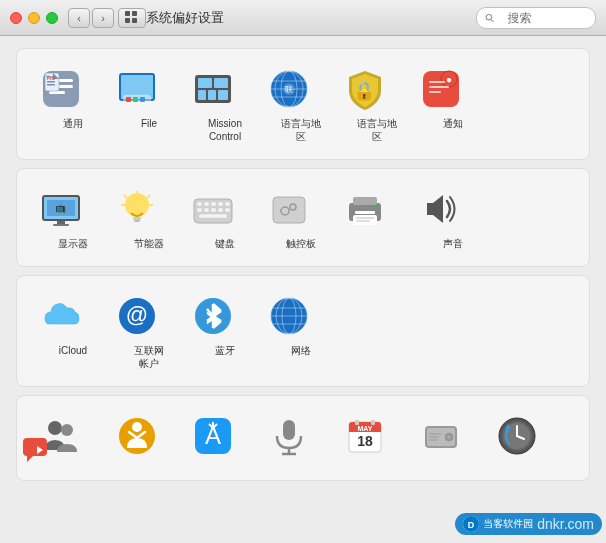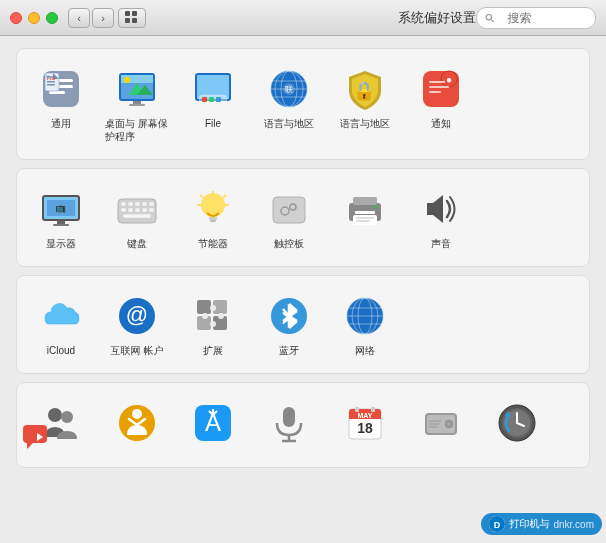--- a/index.html
+++ b/index.html
@@ -62,21 +62,21 @@
       height: 20px;
       display: flex;
       align-items: center;
       justify-content: center;
       margin-left: 4px;
       cursor: pointer;
     }
 
     .window-title {
       flex: 1;
-      text-align: right;
+      text-align: left;
       font-size: 13px;
       font-weight: 500;
       color: #333;
     }
 
     .search-bar {
       display: flex;
       align-items: center;
       background: white;
       border: 1px solid #c0c0c0;
@@ -141,22 +141,23 @@
       align-items: center;
       justify-content: center;
       margin-bottom: 4px;
       position: relative;
     }
 
     .pref-label {
       font-size: 10px;
       color: #333;
       line-height: 1.3;
-      text-align: left;
+      text-align: center;
       word-break: break-all;
+      margin-left: 24px;
     }
 
     
     .watermark {
       position: absolute;
       bottom: 8px;
       right: 8px;
       background: rgba(0,120,200,0.85);
       border-radius: 12px;
       padding: 3px 8px;
@@ -238,54 +239,50 @@
               <path d="M14 6 L20 12 L14 12 Z" fill="#7a8fb0"></path>
               <rect x="8" y="14" width="8" height="1.5" rx="0.5" fill="#7a8fb0"></rect>
               <rect x="8" y="17" width="8" height="1.5" rx="0.5" fill="#7a8fb0"></rect>
               <text x="8" y="13" font-size="5" fill="#e74c3c" font-weight="bold">File</text>
               <text x="7" y="11" font-size="4" fill="#3498db">New</text>
             </svg>
           </div>
           <span class="pref-label">通用</span>
         </div>
 
-        <div class="pref-item">
-          <div class="pref-icon">
-            <svg width="44" height="44" viewBox="0 0 44 44">
-              <rect x="4" y="6" width="36" height="28" rx="3" fill="#1a6fc4"></rect>
-              <rect x="6" y="8" width="32" height="24" rx="1" fill="#5ba3e0"></rect>
-
-              <polygon points="14,28 22,16 30,28" fill="#2ecc71"></polygon>
-              <polygon points="22,28 30,18 38,28" fill="#27ae60"></polygon>
-              <rect x="6" y="8" width="32" height="8" fill="#87CEEB"></rect>
-              <circle cx="12" cy="13" r="3" fill="#FFD700"></circle>
-
-              <rect x="18" y="34" width="8" height="3" fill="#888"></rect>
-              <rect x="14" y="37" width="16" height="2" rx="1" fill="#999"></rect>
-            </svg>
-          </div>
-          <span class="pref-label">桌面与
-屏幕保护程序</span>
-        </div>
 
         <div class="pref-item">
           <div class="pref-icon">
             <svg width="44" height="44" viewBox="0 0 44 44">
               <rect x="4" y="6" width="36" height="28" rx="3" fill="#1a6fc4"></rect>
               <rect x="6" y="8" width="32" height="24" rx="1" fill="#7ec8f5"></rect>
 
               <rect x="8" y="28" width="28" height="8" rx="4" fill="rgba(255,255,255,0.4)" stroke="rgba(255,255,255,0.6)" stroke-width="0.5"></rect>
               <rect x="11" y="30" width="5" height="5" rx="1" fill="#e74c3c"></rect>
               <rect x="18" y="30" width="5" height="5" rx="1" fill="#2ecc71"></rect>
               <rect x="25" y="30" width="5" height="5" rx="1" fill="#3498db"></rect>
             </svg>
           </div>
           <span class="pref-label">File</span>
         </div>
 
+        <div class="pref-item">
+          <div class="pref-icon">
+            <svg width="44" height="44" viewBox="0 0 44 44">
+              <rect x="4" y="8" width="36" height="28" rx="3" fill="#555"></rect>
+              <rect x="7" y="11" width="14" height="10" rx="1" fill="#7ec8f5"></rect>
+              <rect x="23" y="11" width="14" height="10" rx="1" fill="#7ec8f5"></rect>
+              <rect x="7" y="23" width="8" height="10" rx="1" fill="#7ec8f5"></rect>
+              <rect x="17" y="23" width="8" height="10" rx="1" fill="#7ec8f5"></rect>
+              <rect x="27" y="23" width="10" height="10" rx="1" fill="#7ec8f5"></rect>
+            </svg>
+          </div>
+          <span class="pref-label">Mission
+Control</span>
+        </div>
 
         <div class="pref-item">
           <div class="pref-icon">
             <svg width="44" height="44" viewBox="0 0 44 44">
               <circle cx="22" cy="22" r="18" fill="#1a6fc4"></circle>
               <circle cx="22" cy="22" r="18" fill="none" stroke="#5ba3e0" stroke-width="0.5"></circle>
 
               <ellipse cx="22" cy="22" rx="8" ry="18" fill="none" stroke="rgba(255,255,255,0.5)" stroke-width="0.8"></ellipse>
               <ellipse cx="22" cy="22" rx="14" ry="18" fill="none" stroke="rgba(255,255,255,0.5)" stroke-width="0.8"></ellipse>
               <line x1="4" y1="22" x2="40" y2="22" stroke="rgba(255,255,255,0.5)" stroke-width="0.8"></line>
@@ -340,20 +337,39 @@
               <rect x="5" y="10" width="34" height="22" rx="1" fill="#7ec8f5"></rect>
 
               <rect x="18" y="34" width="8" height="3" fill="#666"></rect>
               <rect x="14" y="37" width="16" height="2" rx="1" fill="#777"></rect>
 
               <rect x="8" y="13" width="28" height="16" fill="#5ba3e0"></rect>
               <text x="22" y="24" text-anchor="middle" font-size="9" fill="white">📺</text>
             </svg>
           </div>
           <span class="pref-label">显示器</span>
+        </div>
+
+        <div class="pref-item">
+          <div class="pref-icon">
+            <svg width="44" height="44" viewBox="0 0 44 44">
+
+              <circle cx="22" cy="18" r="12" fill="#FFE066"></circle>
+              <path d="M16 26 Q22 32 28 26" fill="none" stroke="#e0a000" stroke-width="2"></path>
+              <rect x="18" y="30" width="8" height="3" rx="1" fill="#ccc"></rect>
+              <rect x="19" y="33" width="6" height="2" rx="1" fill="#bbb"></rect>
+
+              <line x1="22" y1="4" x2="22" y2="8" stroke="#FFE066" stroke-width="2"></line>
+              <line x1="35" y1="8" x2="32" y2="11" stroke="#FFE066" stroke-width="2"></line>
+              <line x1="9" y1="8" x2="12" y2="11" stroke="#FFE066" stroke-width="2"></line>
+              <line x1="38" y1="18" x2="34" y2="18" stroke="#FFE066" stroke-width="2"></line>
+              <line x1="6" y1="18" x2="10" y2="18" stroke="#FFE066" stroke-width="2"></line>
+            </svg>
+          </div>
+          <span class="pref-label">节能器</span>
         </div>
 
         <div class="pref-item">
           <div class="pref-icon">
             <svg width="44" height="44" viewBox="0 0 44 44">
               <rect x="3" y="12" width="38" height="24" rx="4" fill="#d0d0d0" stroke="#b0b0b0" stroke-width="1"></rect>
 
               <rect x="6" y="15" width="5" height="4" rx="1" fill="#f5f5f5" stroke="#ccc" stroke-width="0.5"></rect>
               <rect x="13" y="15" width="5" height="4" rx="1" fill="#f5f5f5" stroke="#ccc" stroke-width="0.5"></rect>
               <rect x="20" y="15" width="5" height="4" rx="1" fill="#f5f5f5" stroke="#ccc" stroke-width="0.5"></rect>
@@ -363,39 +379,20 @@
               <rect x="13" y="21" width="5" height="4" rx="1" fill="#f5f5f5" stroke="#ccc" stroke-width="0.5"></rect>
               <rect x="20" y="21" width="5" height="4" rx="1" fill="#f5f5f5" stroke="#ccc" stroke-width="0.5"></rect>
               <rect x="27" y="21" width="5" height="4" rx="1" fill="#f5f5f5" stroke="#ccc" stroke-width="0.5"></rect>
               <rect x="34" y="21" width="5" height="4" rx="1" fill="#f5f5f5" stroke="#ccc" stroke-width="0.5"></rect>
               <rect x="8" y="27" width="28" height="4" rx="1" fill="#f5f5f5" stroke="#ccc" stroke-width="0.5"></rect>
             </svg>
           </div>
           <span class="pref-label">键盘</span>
         </div>
 
-        <div class="pref-item">
-          <div class="pref-icon">
-            <svg width="44" height="44" viewBox="0 0 44 44">
-
-              <circle cx="22" cy="18" r="12" fill="#FFE066"></circle>
-              <path d="M16 26 Q22 32 28 26" fill="none" stroke="#e0a000" stroke-width="2"></path>
-              <rect x="18" y="30" width="8" height="3" rx="1" fill="#ccc"></rect>
-              <rect x="19" y="33" width="6" height="2" rx="1" fill="#bbb"></rect>
-
-              <line x1="22" y1="4" x2="22" y2="8" stroke="#FFE066" stroke-width="2"></line>
-              <line x1="35" y1="8" x2="32" y2="11" stroke="#FFE066" stroke-width="2"></line>
-              <line x1="9" y1="8" x2="12" y2="11" stroke="#FFE066" stroke-width="2"></line>
-              <line x1="38" y1="18" x2="34" y2="18" stroke="#FFE066" stroke-width="2"></line>
-              <line x1="6" y1="18" x2="10" y2="18" stroke="#FFE066" stroke-width="2"></line>
-            </svg>
-          </div>
-          <span class="pref-label">节能器</span>
-        </div>
-
 
         <div class="pref-item">
           <div class="pref-icon">
             <svg width="44" height="44" viewBox="0 0 44 44">
               <rect x="6" y="10" width="32" height="26" rx="4" fill="#d0d0d0" stroke="#b0b0b0" stroke-width="1"></rect>
 
               <circle cx="18" cy="24" r="4" fill="none" stroke="#999" stroke-width="1.5"></circle>
               <circle cx="26" cy="20" r="3" fill="none" stroke="#999" stroke-width="1.5"></circle>
             </svg>
           </div>
@@ -451,36 +448,20 @@
           <div class="pref-icon">
             <svg width="44" height="44" viewBox="0 0 44 44">
               <circle cx="22" cy="22" r="18" fill="#1a6fc4"></circle>
               <text x="22" y="28" text-anchor="middle" font-size="22" fill="white">@</text>
             </svg>
           </div>
           <span class="pref-label">互联网
 帐户</span>
         </div>
 
-        <div class="pref-item">
-          <div class="pref-icon">
-            <svg width="44" height="44" viewBox="0 0 44 44">
-
-              <rect x="6" y="6" width="14" height="14" rx="2" fill="#888"></rect>
-              <rect x="22" y="6" width="14" height="14" rx="2" fill="#aaa"></rect>
-              <rect x="6" y="22" width="14" height="14" rx="2" fill="#aaa"></rect>
-              <rect x="22" y="22" width="14" height="14" rx="2" fill="#888"></rect>
-              <circle cx="22" cy="14" r="3" fill="#ececec"></circle>
-              <circle cx="14" cy="22" r="3" fill="#ececec"></circle>
-              <circle cx="30" cy="22" r="3" fill="#ececec"></circle>
-              <circle cx="22" cy="30" r="3" fill="#ececec"></circle>
-            </svg>
-          </div>
-          <span class="pref-label">扩展</span>
-        </div>
 
         <div class="pref-item">
           <div class="pref-icon">
             <svg width="44" height="44" viewBox="0 0 44 44">
               <circle cx="22" cy="22" r="18" fill="#3498db"></circle>
 
               <path d="M22 10 L30 17 L24 22 L30 27 L22 34 L22 26 L16 30 L16 28 L21 24 L16 20 L16 18 L22 22 Z" fill="white" stroke="white" stroke-width="0.5"></path>
               <line x1="22" y1="10" x2="22" y2="34" stroke="white" stroke-width="2.5"></line>
               <line x1="22" y1="10" x2="30" y2="17" stroke="white" stroke-width="2.5"></line>
               <line x1="30" y1="17" x2="16" y2="27" stroke="white" stroke-width="2.5"></line>
@@ -630,18 +611,18 @@
       </div>
     </div>
 
     <div class="watermark" style="position:absolute;bottom:8px;right:4px;">
       <div class="watermark-logo">
         <svg width="16" height="16" viewBox="0 0 16 16">
           <circle cx="8" cy="8" r="8" fill="#0078c8"></circle>
           <text x="8" y="12" text-anchor="middle" font-size="9" fill="white" font-weight="bold">D</text>
         </svg>
       </div>
-      <span style="font-size:10px;color:white;">打印机与</span>
-      <span style="font-size:10px;color:rgba(255,255,255,0.8);text-align:center;">dnkr.com</span>
+      <span style="font-size:10px;color:white;">当客软件园</span>
+      <span style="font-size:14px;color:rgba(255,255,255,0.8);text-align:center;">dnkr.com</span>
     </div>
 
   </div>
 </div>
 
 </body></html>

